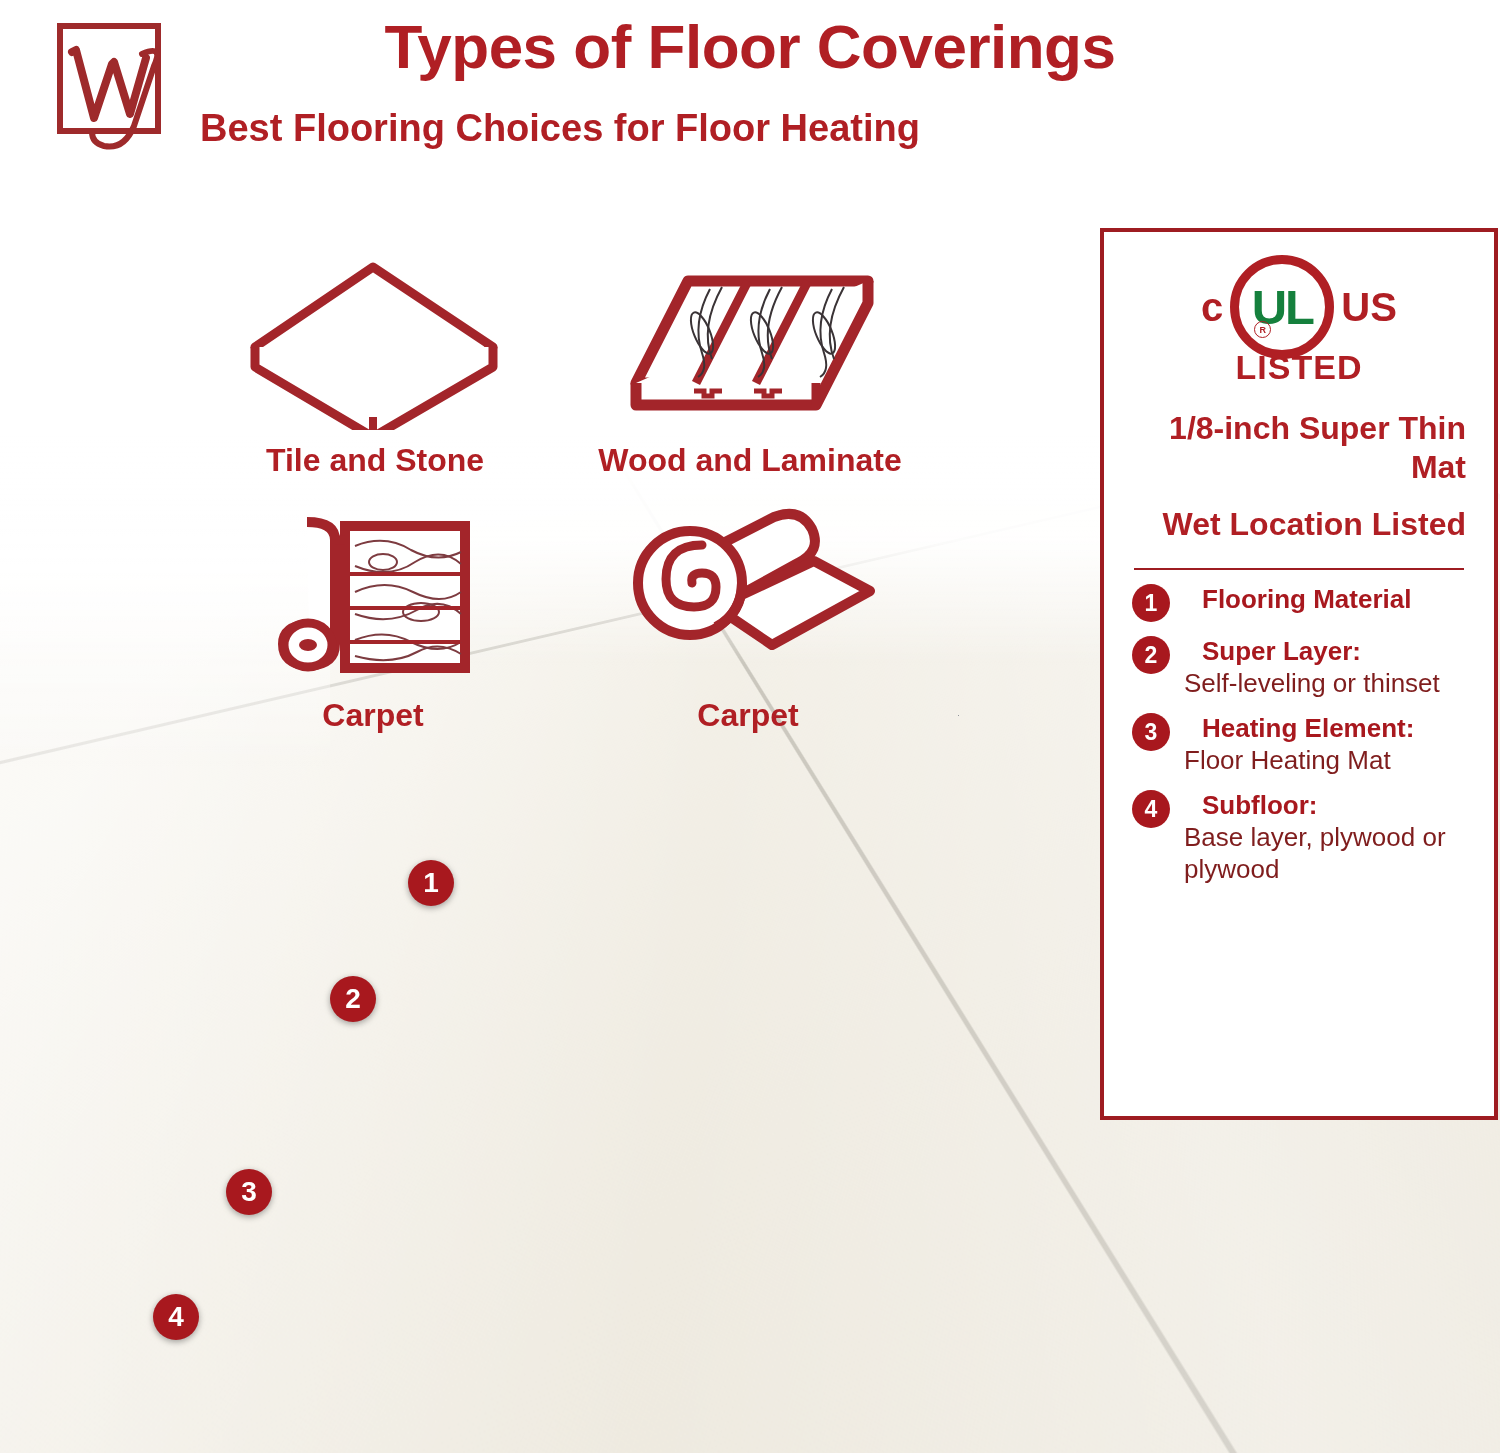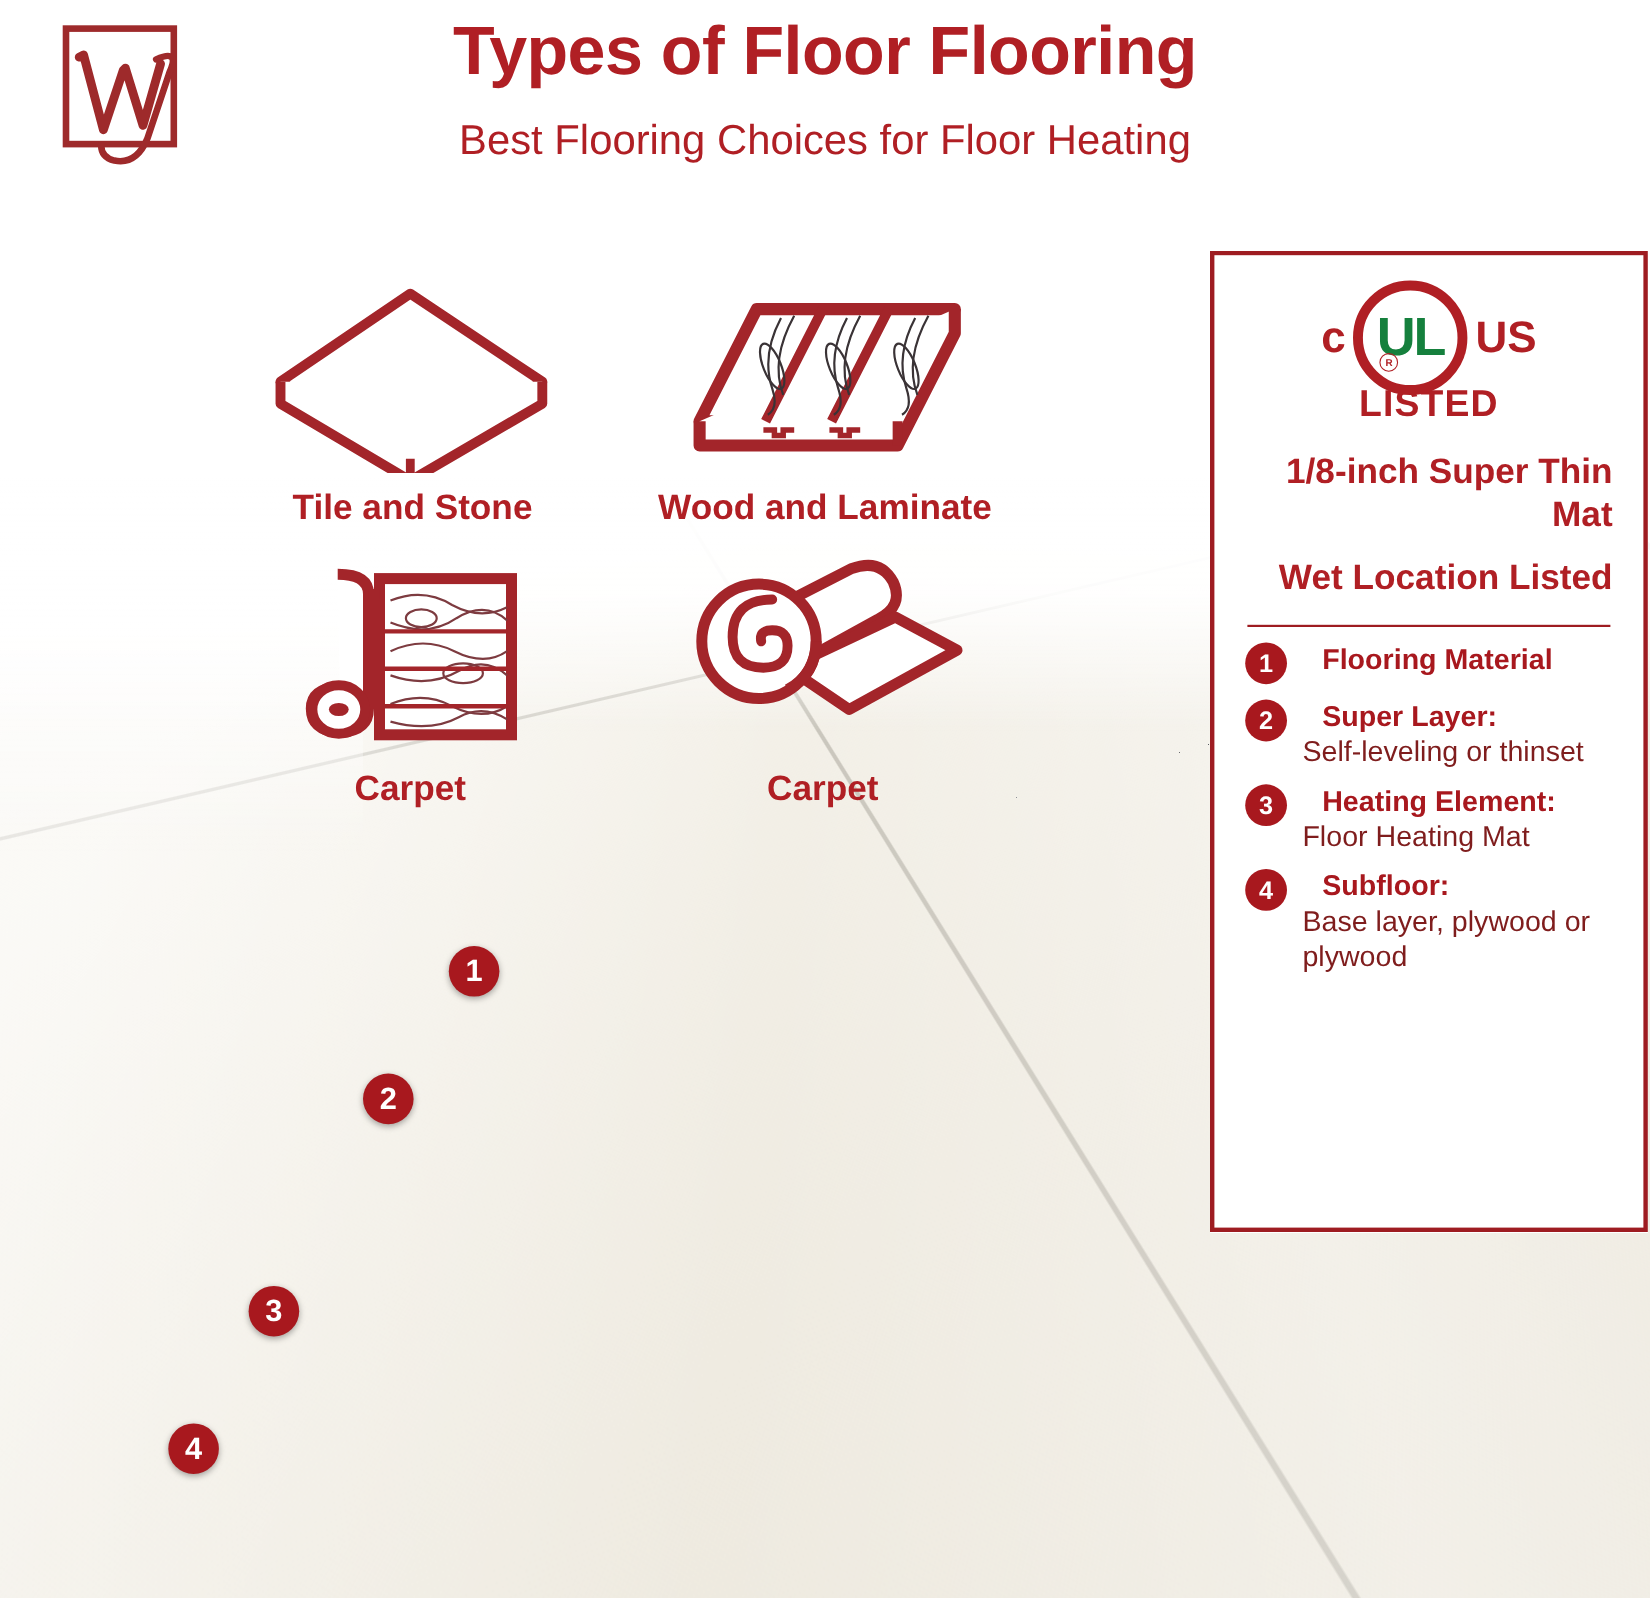--- a/index.html
+++ b/index.html
@@ -7,22 +7,22 @@
        font-family:"Liberation Sans","DejaVu Sans",sans-serif;}
 
   #stage{position:absolute;inset:0;width:1500px;height:1453px;background:#ffffff;overflow:hidden;}
 
   
   #header{position:absolute;left:0;top:0;width:1500px;height:185px;background:#fff;z-index:40;}
   #logo{position:absolute;left:42px;top:14px;width:135px;height:140px;}
   #title{position:absolute;left:200px;top:8px;width:1100px;text-align:center;
          color:#B01F24;font-size:62px;font-weight:700;letter-spacing:-.5px;
          line-height:78px;white-space:nowrap;}
-  #subtitle{position:absolute;left:200px;top:104px;width:1100px;text-align:center;
-            color:#B01F24;font-size:38px;font-weight:400;line-height:48px;white-space:nowrap;}
+  #subtitle{position:absolute;left:200px;top:104px;width:1100px;text-align:left;
+            color:#B01F24;font-size:38px;font-weight:700;line-height:48px;white-space:nowrap;}
 
   
   #photo{position:absolute;left:0;top:185px;width:1500px;height:1268px;overflow:hidden;background:#fff;}
   .ly{position:absolute;}
 
   
   #plywood{left:-80px;top:500px;width:1700px;height:820px;
     background:
       repeating-linear-gradient(93deg, rgba(166,134,96,.20) 0px, rgba(166,134,96,.20) 2px, rgba(0,0,0,0) 2px, rgba(0,0,0,0) 17px),
       repeating-linear-gradient(88deg, rgba(140,108,70,.13) 0px, rgba(140,108,70,.13) 1px, rgba(0,0,0,0) 1px, rgba(0,0,0,0) 9px),
@@ -164,21 +164,21 @@
   <div class="marker" style="left:153px;top:1294px;">4</div>
 
   <div id="header">
     <div id="logo">
       <svg viewBox="0 0 135 140" width="135" height="140">
         <rect x="18" y="12" width="98" height="105" fill="none" stroke="#9E2A2B" stroke-width="6"></rect>
         <path d="M30 38 L34 36 L52 104 L70 50 L72 48 L88 100 L104 44" fill="none" stroke="#9E2A2B" stroke-width="8" stroke-linecap="round" stroke-linejoin="round"></path>
         <path d="M100 40 Q122 30 112 52 L92 112 Q82 136 62 132 Q50 129 50 118" fill="none" stroke="#9E2A2B" stroke-width="6" stroke-linecap="round"></path>
       </svg>
     </div>
-    <div id="title">Types of Floor Flooring</div>
+    <div id="title">Types of Floor Coverings</div>
     <div id="subtitle">Best Flooring Choices for Floor Heating</div>
   </div>
 
   <div id="icons">
 
     <div class="icell" style="left:540px;top:0px;width:420px;">
       <svg width="280" height="175" viewBox="0 0 280 175">
         <path d="M78 26 L258 26 L206 128 L26 128 Z" fill="#fff" stroke="#A3252A" stroke-width="11" stroke-linejoin="round"></path>
         <path d="M26 128 L26 150 L206 150 L258 48 L258 26" fill="#fff" stroke="#A3252A" stroke-width="11" stroke-linejoin="round"></path>
         <path d="M206 128 L206 150" stroke="#A3252A" stroke-width="9"></path>

